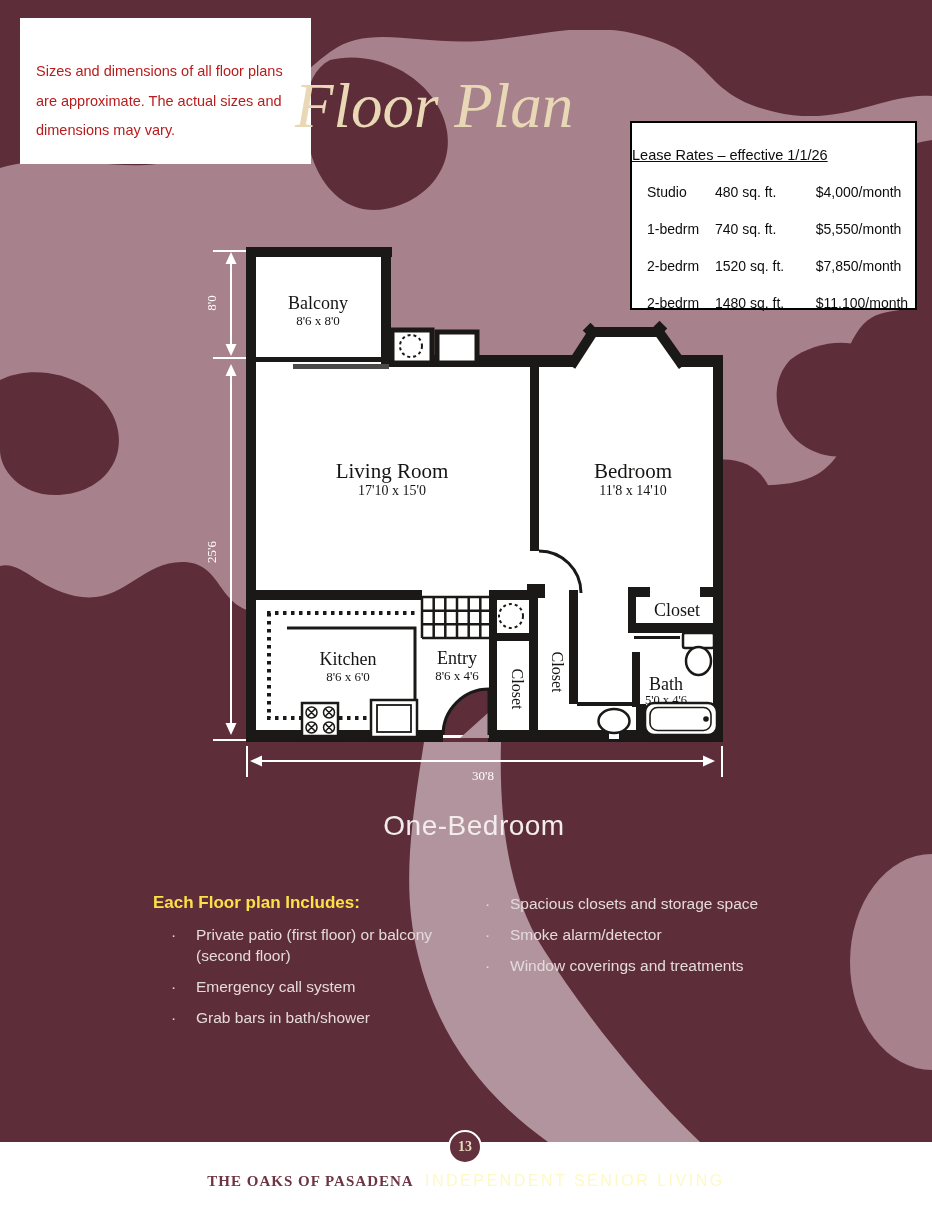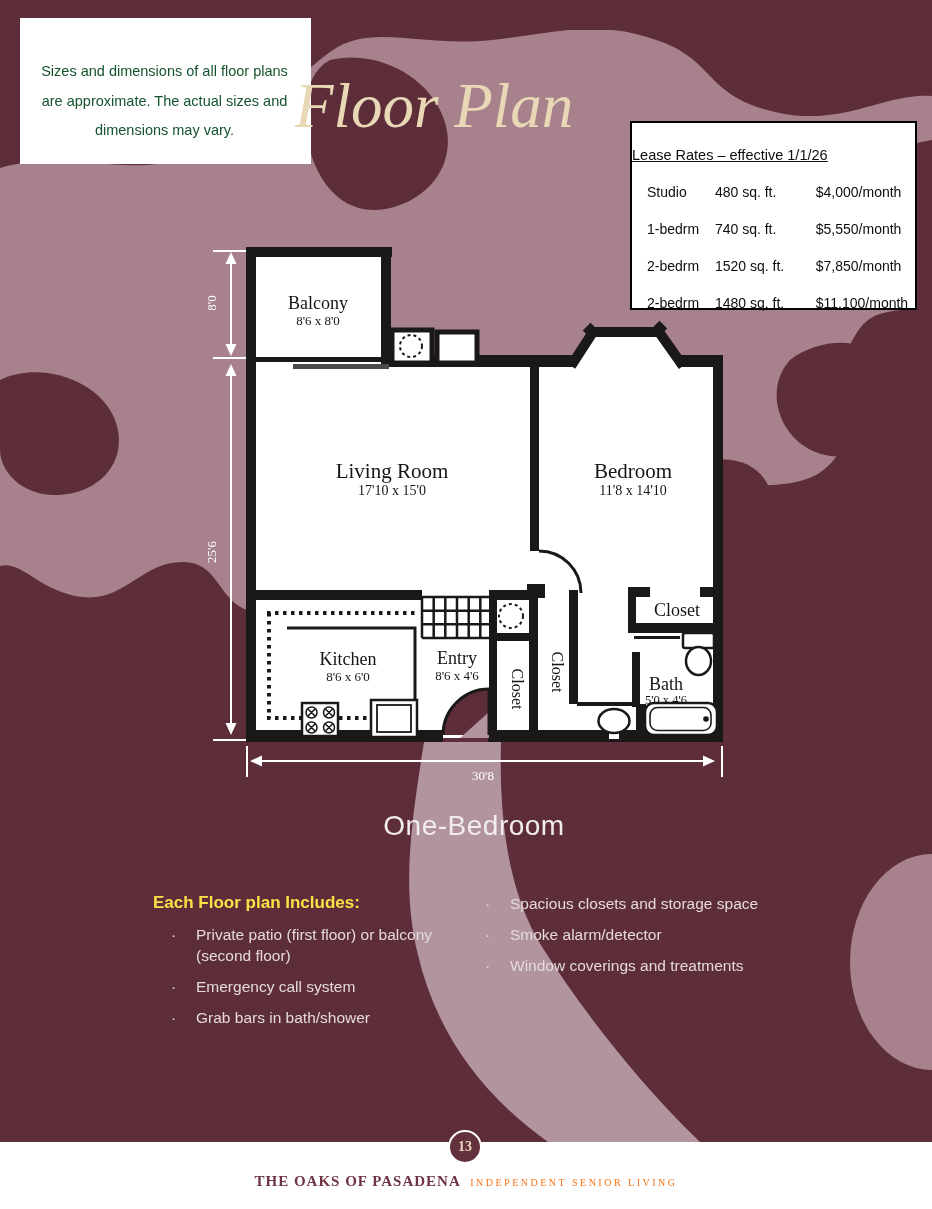--- a/index.html
+++ b/index.html
@@ -4,21 +4,21 @@
 <style>
   html,body{margin:0;padding:0;background:#333;}
   #page{position:relative;width:932px;height:1209px;overflow:hidden;background:#5e2d3a;
         font-family:"Liberation Sans",sans-serif;}
   svg{display:block;}
   .abs{position:absolute;}
   
   #bg-art{position:absolute;left:0;top:0;z-index:0;}
   
   #disclaimer{left:20px;top:18px;width:291px;height:146px;background:#fff;z-index:3;
-    box-sizing:border-box;padding:39px 18px 0 16px;color:#14532d;font-size:14.5px;line-height:29.5px;text-align:center;}
+    box-sizing:border-box;padding:39px 18px 0 16px;color:#b91c1c;font-size:14.5px;line-height:29.5px;}
   
   #page-title{left:295px;top:70px;width:340px;text-align:left;z-index:3;
     font-family:"Liberation Serif",serif;font-style:italic;font-size:63px;color:#e9d8b5;}
   
   #lease{left:630px;top:121px;width:287px;height:189px;background:#fff;border:2px solid #000;
     box-sizing:border-box;z-index:3;color:#0d0d0d;}
   #lease .lease-title{margin-top:24px;text-align:left;font-size:14.5px;text-decoration:underline;}
   .lease-row{margin:21px 4px 0 15px;font-size:14px;white-space:nowrap;}
   .lease-row .t{display:inline-block;width:64px;}
   .lease-row .s{display:inline-block;width:97px;}
@@ -35,22 +35,22 @@
   .feat-item{position:relative;padding-left:27px;margin-bottom:10px;line-height:21px;}
   .feat-item::before{content:"\00B7";position:absolute;left:2px;top:0;}
   
   #footer-band{left:0;top:1142px;width:932px;height:67px;background:#fff;z-index:4;}
   #page-circle{left:448px;top:1130px;width:34px;height:34px;border-radius:50%;background:#63303d;
     border:2px solid #fff;box-sizing:border-box;z-index:5;text-align:center;line-height:29px;
     color:#e9d8bd;font-family:"Liberation Serif",serif;font-size:14px;font-weight:bold;}
   #footer-line{left:0;top:1172px;width:932px;text-align:center;z-index:5;white-space:nowrap;}
   #footer-line .brand{font-family:"Liberation Serif",serif;font-weight:bold;color:#6e3443;
     font-size:15px;letter-spacing:1px;}
-  #footer-line .tagline{font-family:Liberation Serif, serif;color:#f97316;
-    font-size:10px;letter-spacing:2.5px;}
+  #footer-line .tagline{font-family:Liberation Sans, sans-serif;color:#fef9c3;
+    font-size:16px;letter-spacing:2.5px;}
   
   .room-name{font-family:"Liberation Serif",serif;fill:#161514;}
   .dim-label{font-family:"Liberation Serif",serif;fill:#ffffff;font-size:13px;}
 </style>
 </head>
 <body>
 
 <div id="page">
 
   <svg id="bg-art" width="932" height="1209" viewBox="0 0 932 1209">

